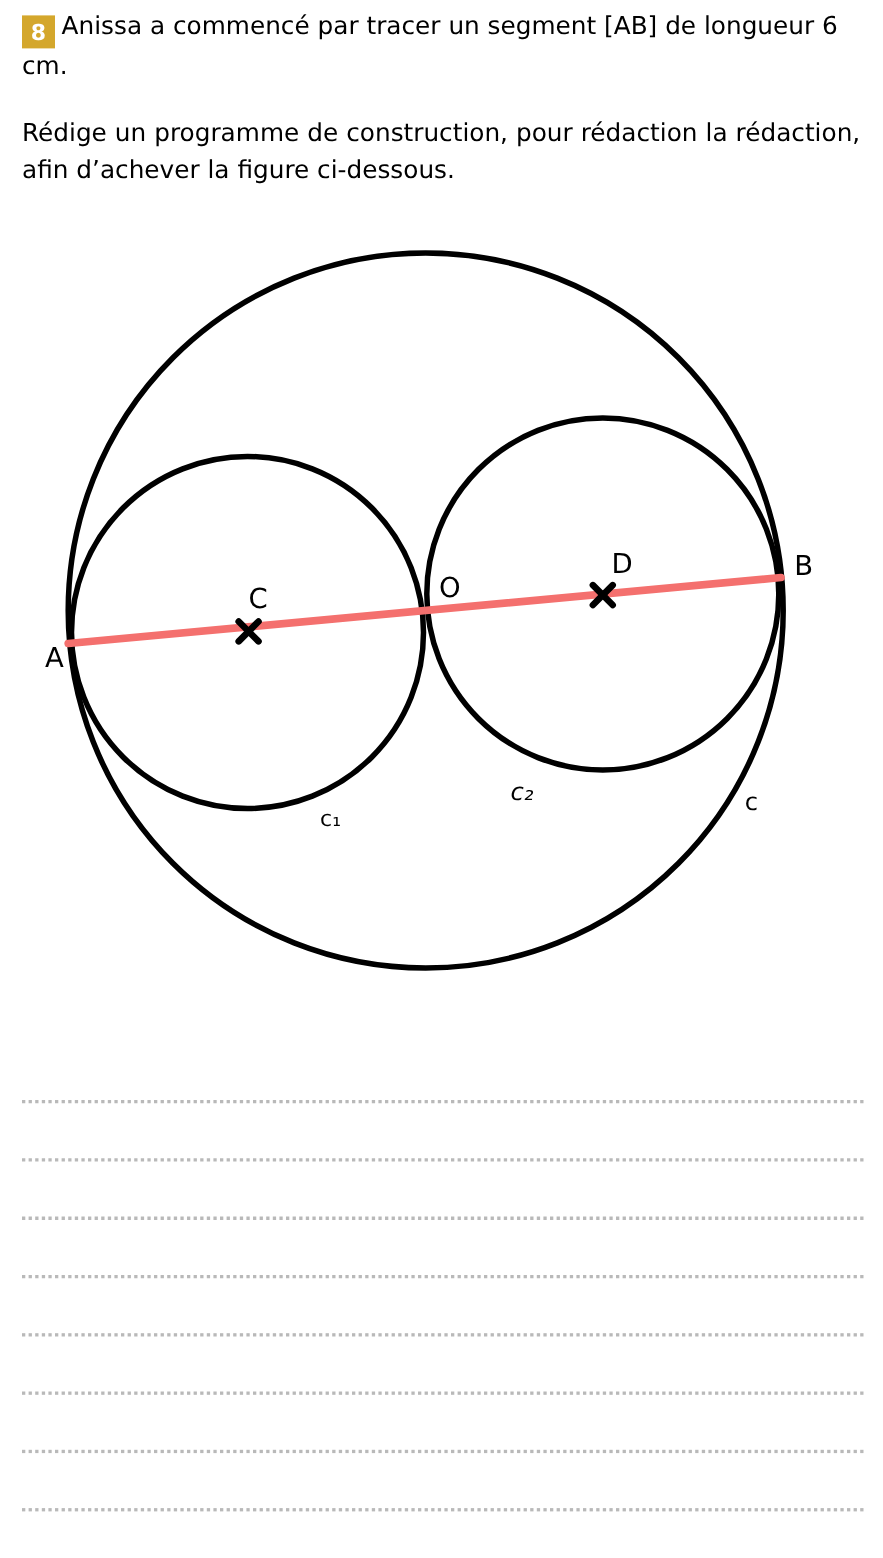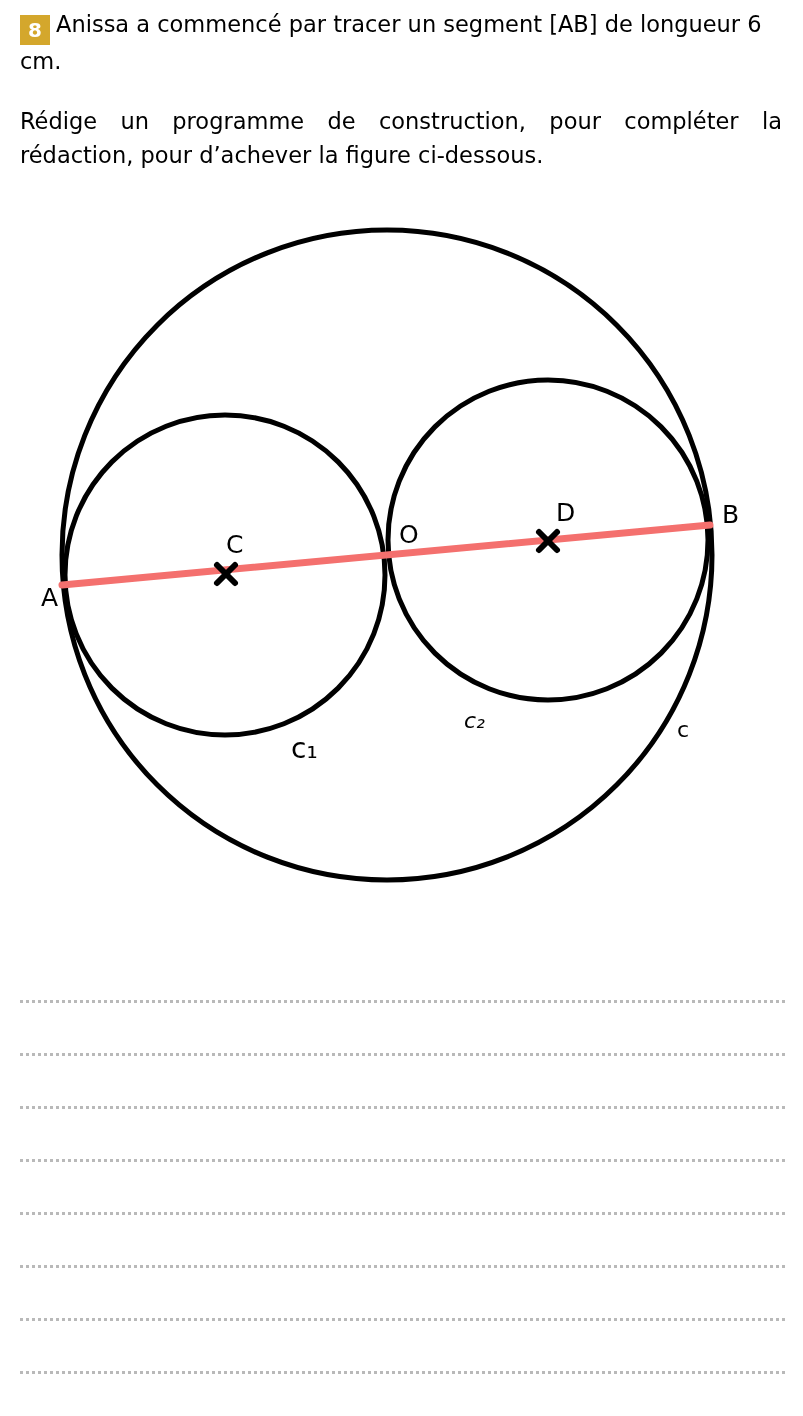--- a/index.html
+++ b/index.html
@@ -79,21 +79,21 @@
 </style>
 </head>
 <body>
 
 <div class="page">
 
   <div class="exercise-head">
     <span class="badge">8</span><span class="statement">Anissa a commencé par tracer un segment [AB] de longueur 6 cm.</span>
   </div>
 
-  <div class="para para2">Rédige un programme de construction, pour compléter la rédaction, pour d’achever la figure ci-dessous.</div>
+  <div class="para para2">Rédige un programme de construction, pour rédaction la rédaction, afin d’achever la figure ci-dessous.</div>
 
   <div class="figure">
     <svg width="803" height="690" viewBox="0 0 803 690" xmlns="http://www.w3.org/2000/svg">
 
       <circle cx="387" cy="340" r="325" fill="none" stroke="#000000" stroke-width="5"></circle>
 
       <circle cx="225" cy="360" r="160" fill="none" stroke="#000000" stroke-width="5"></circle>
 
       <circle cx="548" cy="325" r="160" fill="none" stroke="#000000" stroke-width="5"></circle>
 
@@ -109,21 +109,21 @@
         <line x1="557" y1="317" x2="539" y2="335"></line>
       </g>
     </svg>
 
     
     <div class="fig-label" style="position:absolute; left:41px; top:368px; font-size:25px;">A</div>
     <div class="fig-label" style="position:absolute; left:722px; top:285px; font-size:25px;">B</div>
     <div class="fig-label" style="position:absolute; left:226px; top:315px; font-size:25px;">C</div>
     <div class="fig-label" style="position:absolute; left:556px; top:283px; font-size:25px;">D</div>
     <div class="fig-label" style="position:absolute; left:399px; top:305px; font-size:25px;">O</div>
-    <div class="fig-label" style="position:absolute; left:291px; top:517px; font-size:28px;">c₁</div>
+    <div class="fig-label" style="position:absolute; left:291px; top:517px; font-size:20px;">c₁</div>
     <div class="fig-label" style="position:absolute; left:464px; top:493px; font-size:22px;font-style:italic;">c₂</div>
     <div class="fig-label" style="position:absolute; left:677px; top:502px; font-size:22px;">c</div>
   </div>
 
   <div class="lines">
     <div class="ruled-line"></div>
     <div class="ruled-line"></div>
     <div class="ruled-line"></div>
     <div class="ruled-line"></div>
     <div class="ruled-line"></div>

